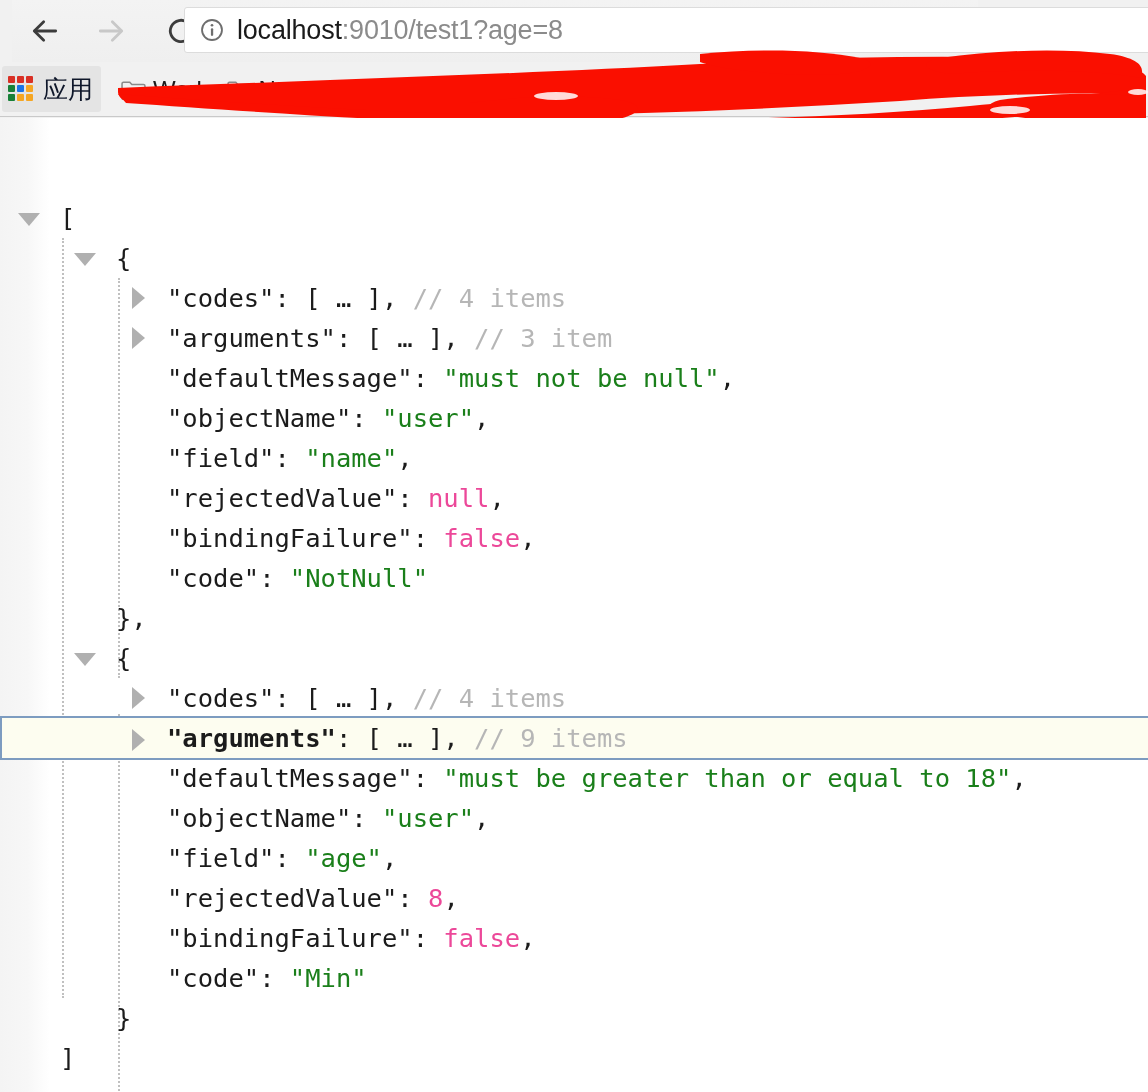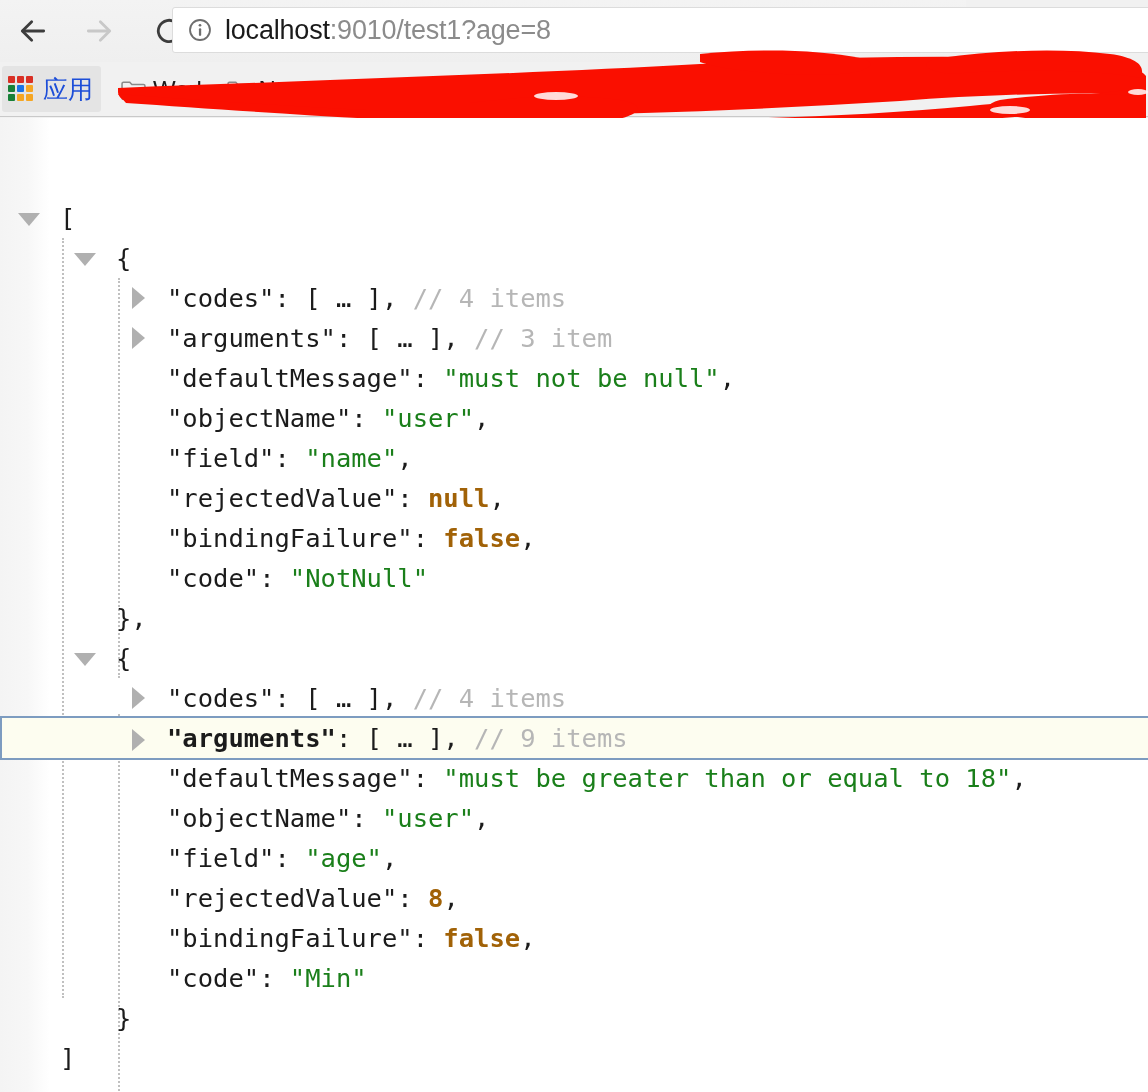--- a/index.html
+++ b/index.html
@@ -20,21 +20,21 @@
     position: absolute;
     left: 0; top: 0;
     width: 1148px;
     height: 118px;
     background: #f1f1f1;
     box-sizing: border-box;
   }
 
   .toolbar {
     position: absolute;
-    left: 0; top: 0;
+    left: 12px; top: 0;
     width: 966px;
     height: 62px;
     background: linear-gradient(#f3f3f3, #efefef);
   }
 
   .nav-btn {
     position: absolute;
     top: 4px;
     width: 54px;
     height: 54px;
@@ -113,21 +113,21 @@
     display: grid;
     grid-template-columns: repeat(3, 7px);
     grid-template-rows: repeat(3, 7px);
     gap: 2px;
     margin-right: 9px;
   }
   .apps-grid i { display: block; width: 7px; height: 7px; border-radius: 1px; }
   .apps-label {
     font-family: "DejaVu Sans", sans-serif;
     font-size: 25px;
-    color: #1d4ed8;
+    color: #0f172a;
     line-height: 1;
     white-space: nowrap;
   }
 
   .bm-items {
     position: absolute;
     left: 112px;
     top: 0;
     height: 55px;
     display: flex;
@@ -228,21 +228,21 @@
     border-left: 13px solid #b0b0b0;
     top: 9px;
   }
   .tri-a { left: 18px; }
   .tri-b { left: 74px; }
   .tri-c { left: 132px; }
 
   
   .k      { color: #1b1b1b; }
   .s      { color: #1a7f1a; }
-  .lit    { color: #a16207; font-weight: bold; }
+  .lit    { color: #ec4899; font-weight: normal; }
   .punct  { color: #1b1b1b; }
   .cmt    { color: #b6b6b6; }
   .bold   { font-weight: bold; }
 
   
   .jline.selected {
     background: #fdfdf0;
     border: 2px solid #7d9cc0;
     border-right: none;
     box-sizing: border-box;

